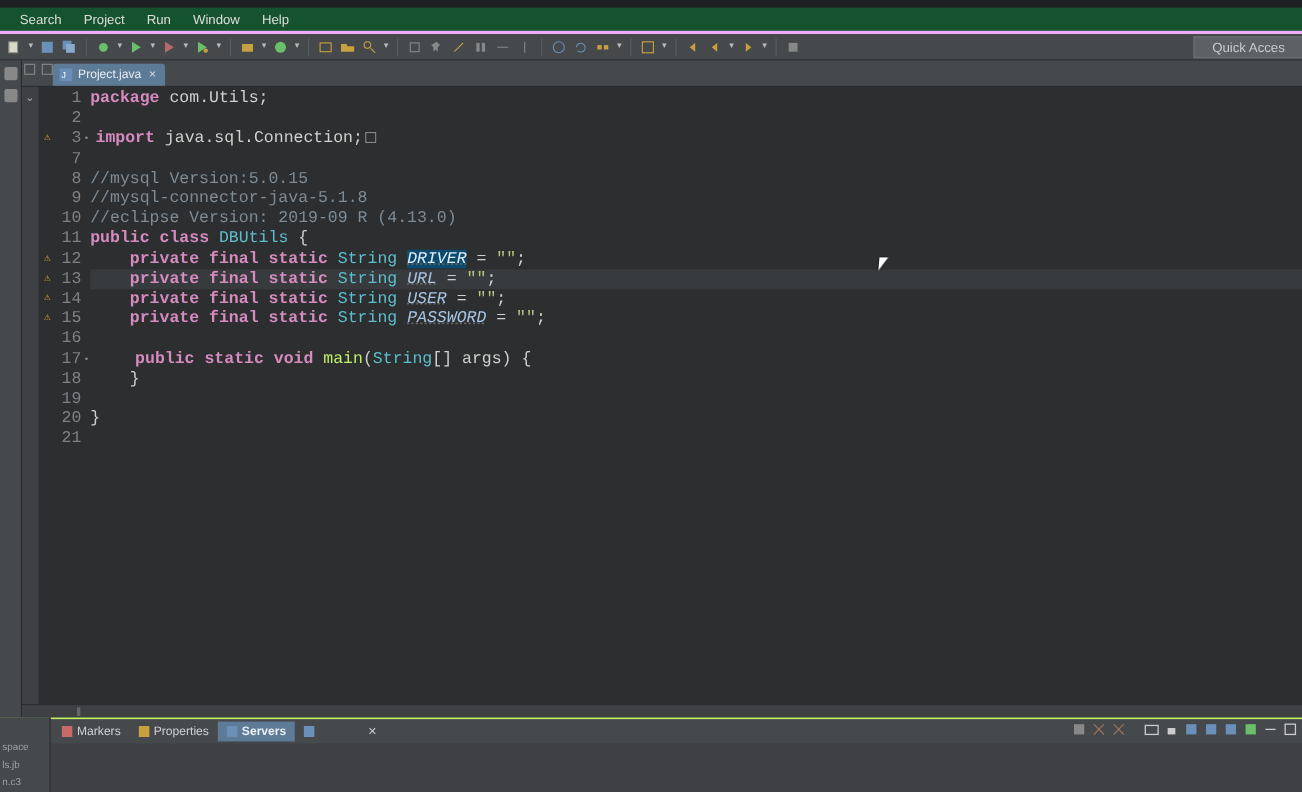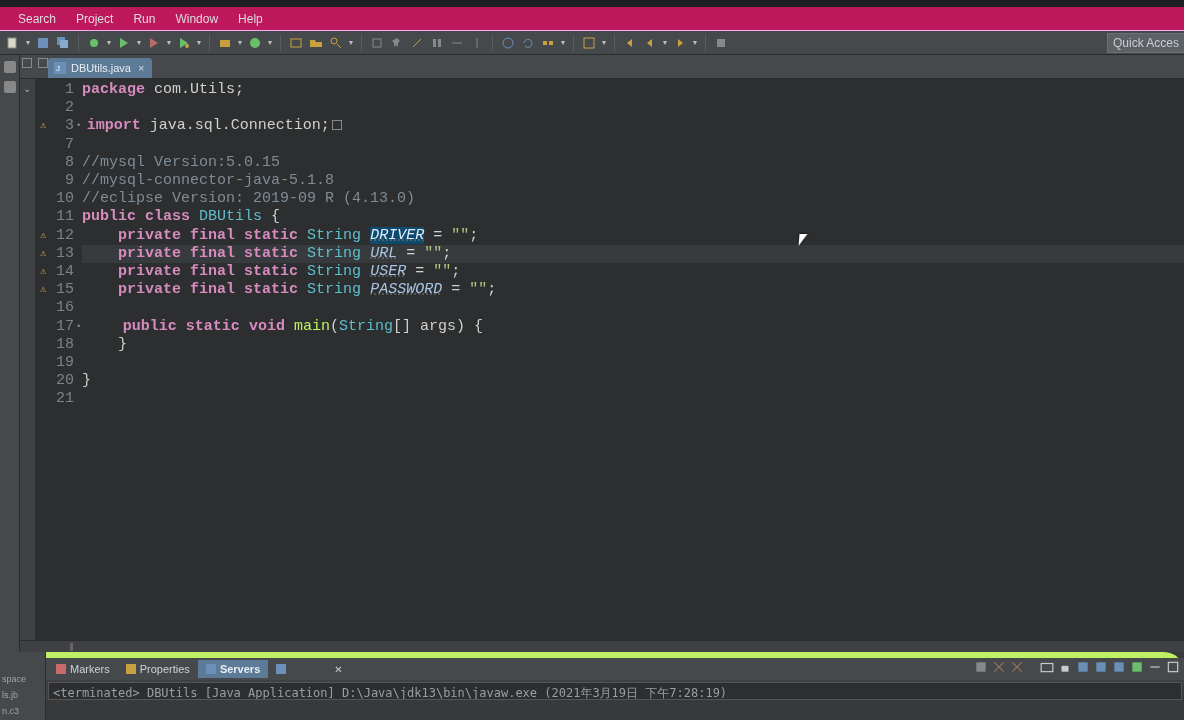--- a/index.html
+++ b/index.html
@@ -17,26 +17,26 @@
   .titlebar {
     height: 7px;
     background: #1e1f20;
     color: #ccc;
     font-size: 12px;
   }
 
   
   .menubar {
     height: 24px;
-    background: #be185d;
+    background: #14532d;
     display: flex;
     align-items: center;
     padding-left: 8px;
     gap: 0;
-    border-bottom: 1px solid #f0abfc;
+    border-bottom: 3px solid #f0abfc;
   }
   .menubar .item {
     padding: 3px 10px;
     color: #ddd;
     cursor: pointer;
   }
 
   
   .toolbar {
     height: 24px;
@@ -66,21 +66,21 @@
   }
   .toolbar .sep {
     width: 1px; height: 16px;
     background: #5a5d60;
     margin: 0 4px;
   }
   .quick-access {
     margin-left: auto;
     background: #5c6165;
     color: #c9cccf;
-    padding: 2px 5px;
+    padding: 2px 16px;
     font-size: 12px;
     border: 1px solid #6c7075;
     border-right: none;
   }
 
   
   .main {
     display: flex;
     height: calc(100% - 7px - 24px - 24px - 68px);
   }
@@ -255,26 +255,25 @@
   .editor-scrollbar-bottom::before {
     content: "";
     position: absolute;
     left: 50px; top: 2px;
     width: 3px; height: 8px;
     background: #666;
   }
 
   
   .bottom-panel {
-    height: 48px;
+    height: 68px;
     background: #3e4043;
-    border-top: 6px solid #bef264;
+    border-top: 2px solid #bef264;
     display: flex;
     flex-direction: column;
-    border-radius: 20px;
   }
   .bottom-tabs {
     height: 22px;
     background: #46494c;
     display: flex;
     align-items: center;
     padding-left: 48px;
     font-size: 11px;
     color: #cfd2d5;
     position: relative;
@@ -525,21 +524,21 @@
     <div class="tabline">
       <div class="minmax">
         <span></span>
         <span></span>
       </div>
       <div class="tab">
         <svg class="ticon" viewBox="0 0 12 12">
             <rect width="12" height="12" fill="#6a8fb8"></rect>
             <text x="2" y="9" font-size="8" fill="#fff">J</text>
           </svg>
-        <span>DBUtils.java</span>
+        <span>Project.java</span>
         <span class="close">×</span>
       </div>
     </div>
 
     <div class="editor-split">
       <div class="fold-gutter">
         <span class="chev" style="top:4px">⌄</span>
       </div>
       <div class="editor">
         <div class="code" id="code"><div class="line"><span class="marker-col"></span><span class="lineno">1</span><span class="ln-content"><span class="kw-pink">package</span><span class="plain"> </span><span class="plain">com.Utils;</span></span></div><div class="line"><span class="marker-col"></span><span class="lineno">2</span><span class="ln-content"></span></div><div class="line"><span class="marker-col"><span class="warn">⚠</span></span><span class="lineno">3</span><span class="bullet" style="margin-left: -6px;">• </span><span class="ln-content"><span class="kw-pink">import</span><span class="plain"> </span><span class="plain">java.sql.Connection;</span><span class="foldbox"></span></span></div><div class="line"><span class="marker-col"></span><span class="lineno">7</span><span class="ln-content"></span></div><div class="line"><span class="marker-col"></span><span class="lineno">8</span><span class="ln-content"><span class="comment">//mysql Version:5.0.15</span></span></div><div class="line"><span class="marker-col"></span><span class="lineno">9</span><span class="ln-content"><span class="comment">//mysql-connector-java-5.1.8</span></span></div><div class="line"><span class="marker-col"></span><span class="lineno">10</span><span class="ln-content"><span class="comment">//eclipse Version: 2019-09 R (4.13.0)</span></span></div><div class="line"><span class="marker-col"></span><span class="lineno">11</span><span class="ln-content"><span class="kw-pink">public</span><span class="plain"> </span><span class="kw-pink">class</span><span class="plain"> </span><span class="classname">DBUtils</span><span class="plain"> {</span></span></div><div class="line"><span class="marker-col"><span class="warn">⚠</span></span><span class="lineno">12</span><span class="ln-content"><span class="plain">    </span><span class="kw-pink">private</span><span class="plain"> </span><span class="kw-pink">final</span><span class="plain"> </span><span class="kw-pink">static</span><span class="plain"> </span><span class="type">String</span><span class="plain"> </span><span class="field sel">DRIVER</span><span class="plain"> = </span><span class="str">""</span><span class="plain">;</span></span></div><div class="line hl"><span class="marker-col"><span class="warn">⚠</span></span><span class="lineno">13</span><span class="ln-content"><span class="plain">    </span><span class="kw-pink">private</span><span class="plain"> </span><span class="kw-pink">final</span><span class="plain"> </span><span class="kw-pink">static</span><span class="plain"> </span><span class="type">String</span><span class="plain"> </span><span class="field">URL</span><span class="plain"> = </span><span class="str">""</span><span class="plain">;</span></span></div><div class="line"><span class="marker-col"><span class="warn">⚠</span></span><span class="lineno">14</span><span class="ln-content"><span class="plain">    </span><span class="kw-pink">private</span><span class="plain"> </span><span class="kw-pink">final</span><span class="plain"> </span><span class="kw-pink">static</span><span class="plain"> </span><span class="type">String</span><span class="plain"> </span><span class="field">USER</span><span class="plain"> = </span><span class="str">""</span><span class="plain">;</span></span></div><div class="line"><span class="marker-col"><span class="warn">⚠</span></span><span class="lineno">15</span><span class="ln-content"><span class="plain">    </span><span class="kw-pink">private</span><span class="plain"> </span><span class="kw-pink">final</span><span class="plain"> </span><span class="kw-pink">static</span><span class="plain"> </span><span class="type">String</span><span class="plain"> </span><span class="field">PASSWORD</span><span class="plain"> = </span><span class="str">""</span><span class="plain">;</span></span></div><div class="line"><span class="marker-col"></span><span class="lineno">16</span><span class="ln-content"></span></div><div class="line"><span class="marker-col"></span><span class="lineno">17</span><span class="bullet" style="margin-left: -6px;">• </span><span class="ln-content"><span class="plain">    </span><span class="kw-pink">public</span><span class="plain"> </span><span class="kw-pink">static</span><span class="plain"> </span><span class="kw-pink">void</span><span class="plain"> </span><span class="method">main</span><span class="plain">(</span><span class="type">String</span><span class="plain">[] </span><span class="plain">args</span><span class="plain">) {</span></span></div><div class="line"><span class="marker-col"></span><span class="lineno">18</span><span class="ln-content"><span class="plain">    }</span></span></div><div class="line"><span class="marker-col"></span><span class="lineno">19</span><span class="ln-content"></span></div><div class="line"><span class="marker-col"></span><span class="lineno">20</span><span class="ln-content"><span class="plain">}</span></span></div><div class="line"><span class="marker-col"></span><span class="lineno">21</span><span class="ln-content"></span></div></div>
@@ -631,23 +630,19 @@
             <line x1="2" y1="6" x2="10" y2="6" stroke="#ccc"></line>
           </svg>
         </span>
       <span class="ticon2">
           <svg viewBox="0 0 12 12">
             <rect x="2" y="2" width="8" height="8" fill="none" stroke="#ccc"></rect>
           </svg>
         </span>
     </div>
   </div>
-  <div class="console">
-    <div class="run-info">&lt;terminated&gt; DBUtils [Java Application] D:\Java\jdk13\bin\javaw.exe (2021年3月19日 下午7:28:19)</div>
-    <div class="out">连接成功</div>
-  </div>
 </div>
 
 <div class="left-bottom-strip" id="left-strip">
     <div style="margin-bottom: 6px;">space</div>
     <div style="margin-bottom: 6px;">ls.jb</div>
     <div style="margin-bottom: 6px;">n.c3</div>
   </div>
 
 </body></html>

